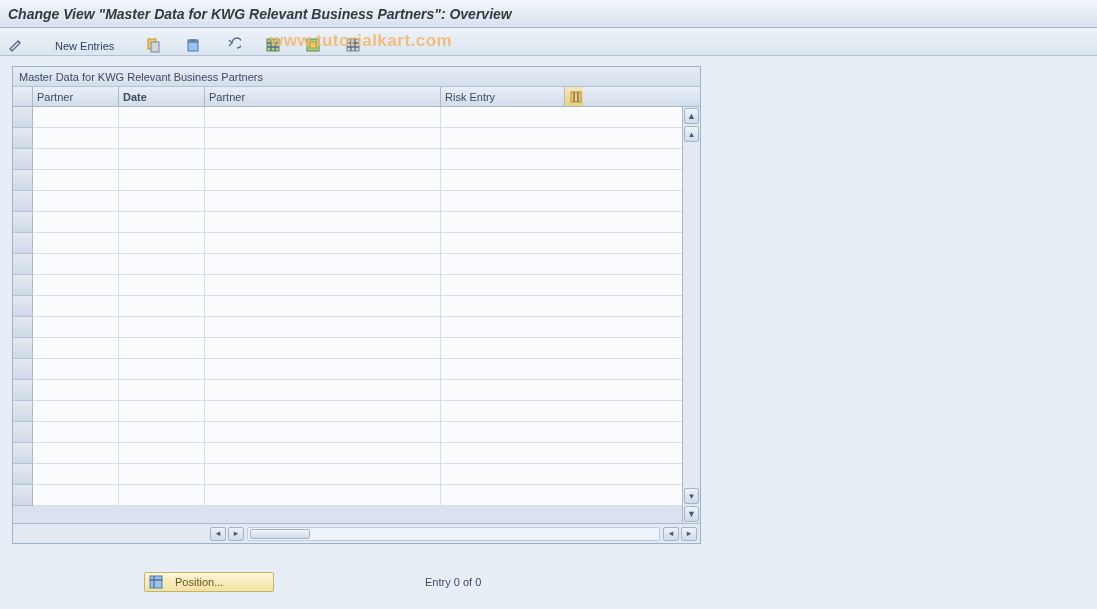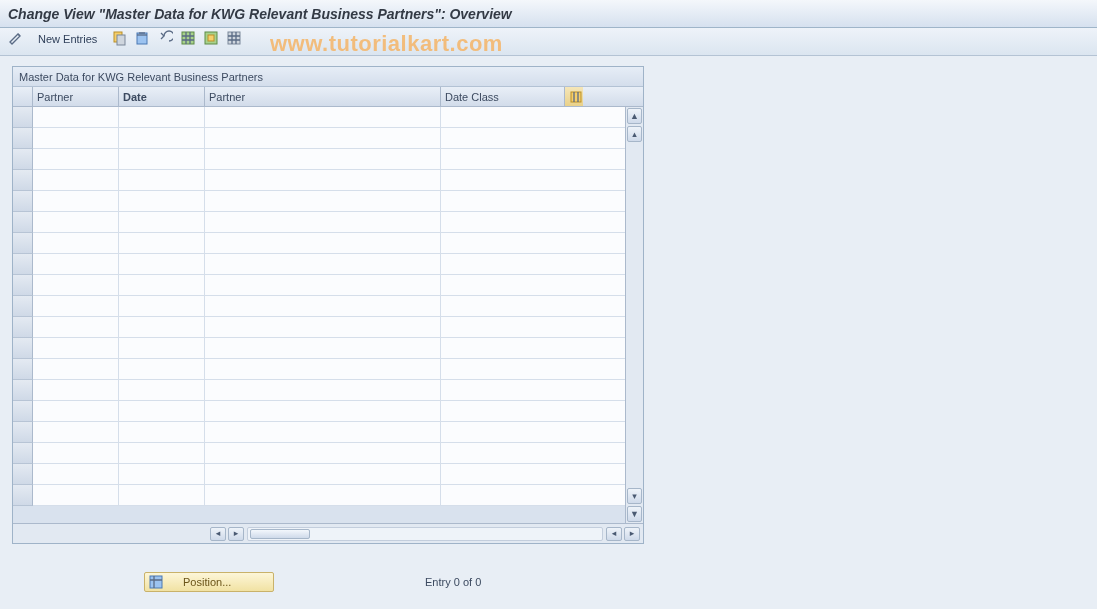--- a/index.html
+++ b/index.html
@@ -22,23 +22,23 @@
     font-size: 14px;
     font-style: italic;
     font-weight: bold;
     color: #333a45;
   }
   
   .toolbar {
     height: 28px;
     background: linear-gradient(#eef3f9, #dbe5f0);
     border-bottom: 1px solid #b4c3d4;
-    display: flex; align-items: flex-start;
+    display: flex; align-items: flex-end;
     padding-left: 6px;
-    gap: 3px;
+    gap: 20px;
     position: relative;
   }
   .tb-btn {
     width: 20px; height: 20px;
     display: flex; align-items: center; justify-content: center;
     border: 1px solid transparent;
     border-radius: 2px;
     cursor: pointer;
   }
   .tb-text {
@@ -46,40 +46,40 @@
     cursor: pointer;
     height: 20px; line-height: 20px;
     border: 1px solid transparent;
     border-radius: 2px;
     color: #30405a;
   }
   .watermark {
     position: absolute;
     left: 270px; top: 3px;
     color: #f4b870;
-    font-size: 22px;
+    font-size: 17px;
     font-weight: bold;
     letter-spacing: .5px;
     pointer-events: none;
     opacity: .9;
   }
   
   .tb-btn svg { width: 16px; height: 16px; }
   .st { stroke: #5a6b85; stroke-width: 1.3; fill: none; }
   .fillY { fill: #f6cf6b; stroke: #b98f2a; }
   .fillG { fill: #a7d28c; stroke: #5e8b47; }
   .fillB { fill: #9cc3f0; stroke: #4a78b3; }
   .fillGray { fill: #cfd6de; stroke: #7a8799; }
 
   
   .work {
     padding: 10px 0 0 12px;
   }
   .panel {
-    width: 632px;
+    width: 689px;
     border: 1px solid #9fb3c8;
     background: #0f766e;
   }
   .panel-title {
     height: 20px;
     padding-left: 6px;
     background: linear-gradient(#e6edf6, #d4deec);
     border-bottom: 1px solid #b3c2d4;
     color: #3c4a60;
     display: flex; align-items: center;
@@ -211,21 +211,21 @@
     padding-left: 132px;
     display:flex; align-items:center; gap: 140px;
     height: 24px;
   }
   .pos-btn {
     width: 130px; height: 20px;
     background: linear-gradient(#fdf6d8,#f1e2a3);
     border: 1px solid #c9b26a;
     border-radius: 2px;
     display:flex; align-items:center;
-    padding-left:4px; gap:20px;
+    padding-left:4px; gap:12px;
     color:#6a5418;
     cursor:pointer;
   }
   .pos-btn svg { width:14px; height:14px; }
   .entry-text { color:#3c4a60;margin-left:11px; }
 </style>
 </head>
 <body>
 
 <div class="title-bar">
@@ -300,21 +300,21 @@
         <div class="col-head col-partner">
             <span>Partner</span>
           </div>
         <div class="col-head col-date">
             <span>Date</span>
           </div>
         <div class="col-head col-approach">
             <span>Partner</span>
           </div>
         <div class="col-head col-risk">
-            <span>Date Class</span>
+            <span>Risk Entry</span>
           </div>
         <div class="col-head col-config">
           <svg width="12" height="12" viewBox="0 0 12 12">
               <rect class="fillY" x="1" y="1" width="10" height="10"></rect>
               <path class="st" d="M4 1 V11 M8 1 V11"></path>
             </svg>
         </div>
       </div>
 
       <div class="grid-body">

